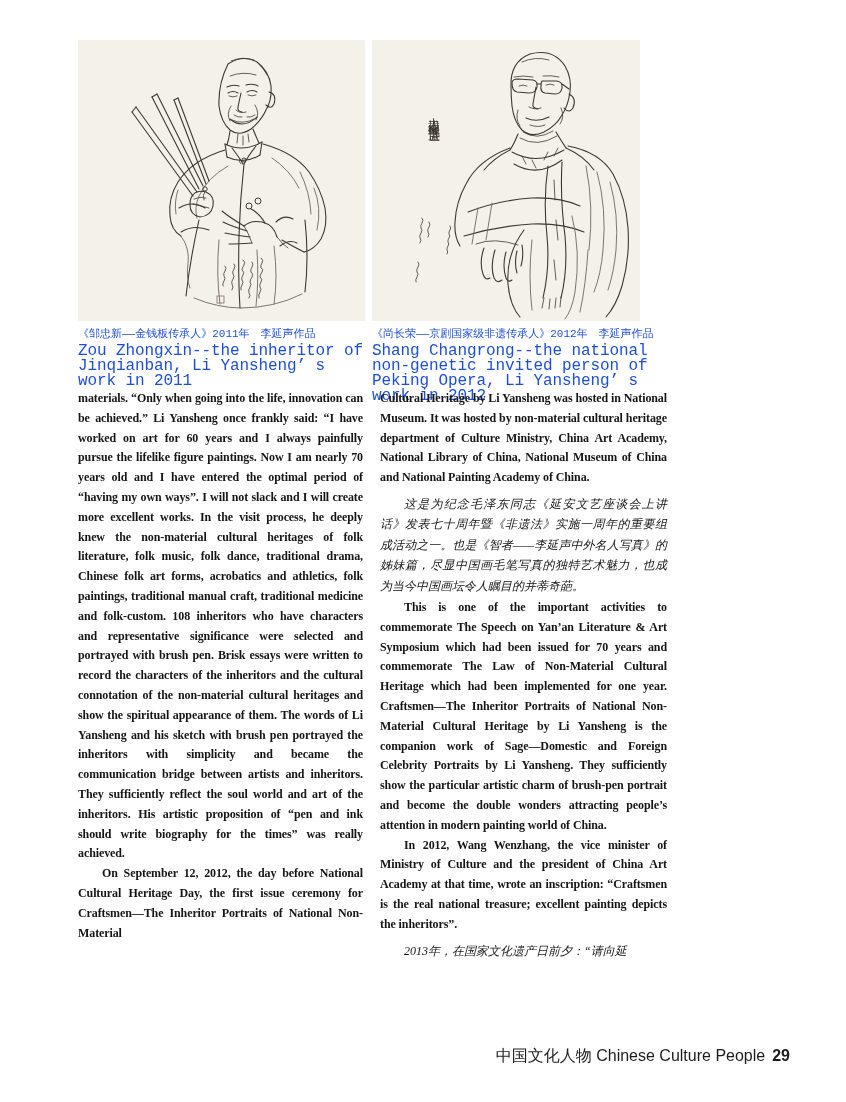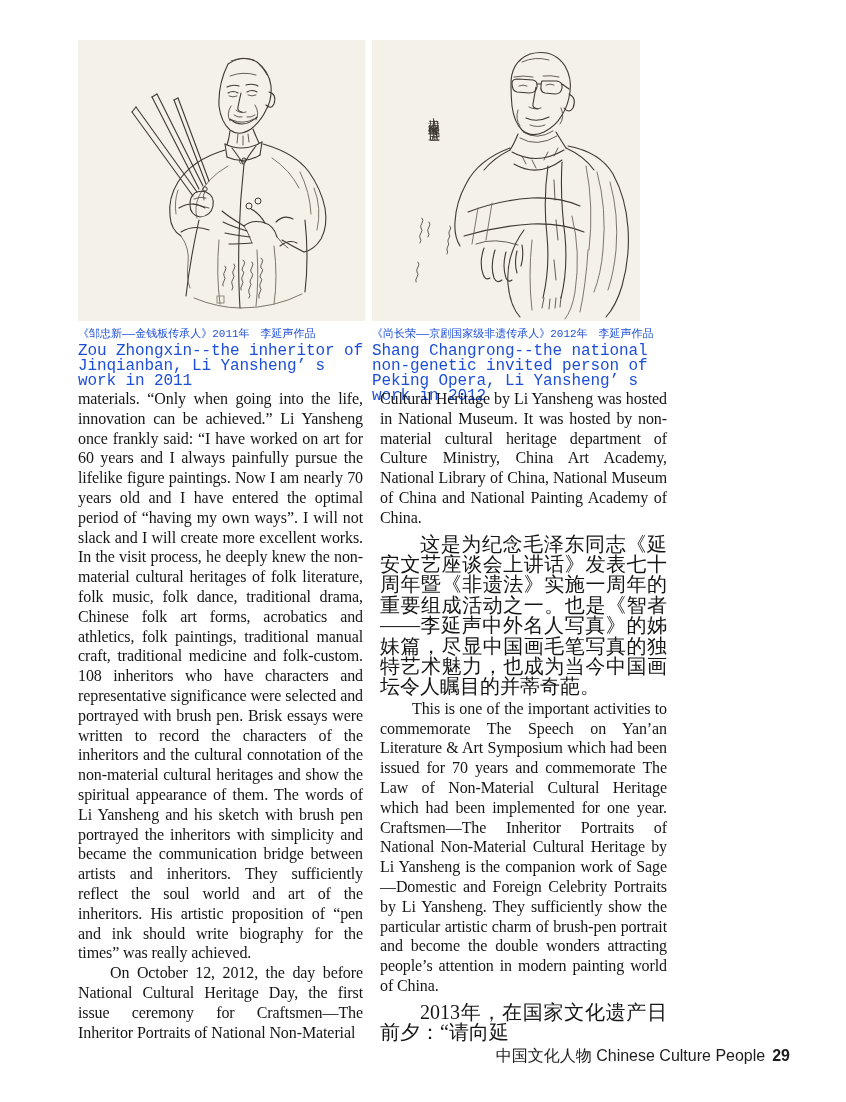--- a/index.html
+++ b/index.html
@@ -24,22 +24,22 @@
   .caption{position:absolute;top:327px;color:#1d4ed8;font-family:Liberation Mono, monospace;}
   #cap-left{left:78px;width:292px;}
   #cap-right{left:372px;width:284px;}
   .caption .cn{font-size:11px;line-height:14px;margin:0 0 3px 0;}
   .caption .en{font-size:16px;line-height:15px;letter-spacing:-0.1px;margin:0;}
   
   .col{position:absolute;top:389px;text-align:justify;}
   #col-left{left:78px;width:285px;}
   #col-right{left:380px;width:287px;}
   .col p{margin:0;}
-  .col p.en{font-size:16px;line-height:19.8px;letter-spacing:-0.1px;}
-  .col p.zh{font-size:20px;line-height:20.4px;margin:6px 0 2px 0;}
+  .col p.en{font-size:12px;line-height:19.8px;letter-spacing:-0.1px;font-weight:bold;}
+  .col p.zh{font-size:12px;line-height:20.4px;margin:6px 0 2px 0;font-style:italic;}
   .col p.indent{text-indent:2em;}
   
   .footer{
     position:absolute;top:1046px;right:56px;
     font-family:"Liberation Sans","DejaVu Sans",sans-serif;
     font-size:16px;color:#1c1c1c;
   }
   .footer .page-number{font-weight:700;margin-left:7px;}
 </style>
 </head>
@@ -218,26 +218,27 @@
     <p class="cn">《邹忠新——金钱板传承人》2011年　李延声作品</p>
     <p class="en">Zou Zhongxin--the inheritor of Jinqianban, Li Yansheng’ s work in 2011</p>
   </div>
   <div class="caption" id="cap-right">
     <p class="cn">《尚长荣——京剧国家级非遗传承人》2012年　李延声作品</p>
     <p class="en">Shang Changrong--the national non-genetic invited person of Peking Opera, Li Yansheng’ s work in 2012</p>
   </div>
 
   <div class="col" id="col-left">
     <p class="en">materials. “Only when going into the life, innovation can be achieved.” Li Yansheng once frankly said: “I have worked on art for 60 years and I always painfully pursue the lifelike figure paintings. Now I am nearly 70 years old and I have entered the optimal period of “having my own ways”. I will not slack and I will create more excellent works. In the visit process, he deeply knew the non-material cultural heritages of folk literature, folk music, folk dance, traditional drama, Chinese folk art forms, acrobatics and athletics, folk paintings, traditional manual craft, traditional medicine and folk-custom. 108 inheritors who have characters and representative significance were selected and portrayed with brush pen. Brisk essays were written to record the characters of the inheritors and the cultural connotation of the non-material cultural heritages and show the spiritual appearance of them. The words of Li Yansheng and his sketch with brush pen portrayed the inheritors with simplicity and became the communication bridge between artists and inheritors. They sufficiently reflect the soul world and art of the inheritors. His artistic proposition of “pen and ink should write biography for the times” was really achieved.</p>
-    <p class="en indent">On October 12, 2012, the day before National Cultural Heritage Day, the first issue ceremony for Craftsmen—The Inheritor Portraits of National Non-Material</p>
+    <p class="en indent">On September 12, 2012, the day before National Cultural Heritage Day, the first issue ceremony for Craftsmen—The Inheritor Portraits of National Non-Material</p>
   </div>
   <div class="col" id="col-right">
     <p class="en">Cultural Heritage by Li Yansheng was hosted in National Museum. It was hosted by non-material cultural heritage department of Culture Ministry, China Art Academy, National Library of China, National Museum of China and National Painting Academy of China.</p>
     <p class="zh indent">这是为纪念毛泽东同志《延安文艺座谈会上讲话》发表七十周年暨《非遗法》实施一周年的重要组成活动之一。也是《智者——李延声中外名人写真》的姊妹篇，尽显中国画毛笔写真的独特艺术魅力，也成为当今中国画坛令人瞩目的并蒂奇葩。</p>
     <p class="en indent">This is one of the important activities to commemorate The Speech on Yan’an Literature &amp; Art Symposium which had been issued for 70 years and commemorate The Law of Non-Material Cultural Heritage which had been implemented for one year. Craftsmen—The Inheritor Portraits of National Non-Material Cultural Heritage by Li Yansheng is the companion work of Sage—Domestic and Foreign Celebrity Portraits by Li Yansheng. They sufficiently show the particular artistic charm of brush-pen portrait and become the double wonders attracting people’s attention in modern painting world of China.</p>
+    <p class="en indent">In 2012, Wang Wenzhang, the vice minister of Ministry of Culture and the president of China Art Academy at that time, wrote an inscription: “Craftsmen is the real national treasure; excellent painting depicts the inheritors”.</p>
     <p class="zh indent">2013年，在国家文化遗产日前夕：“请向延</p>
   </div>
 
   <div class="footer">
     <span>中国文化人物 Chinese Culture People</span><span class="page-number">29</span>
   </div>
 
 </div>
 
 </body></html>

